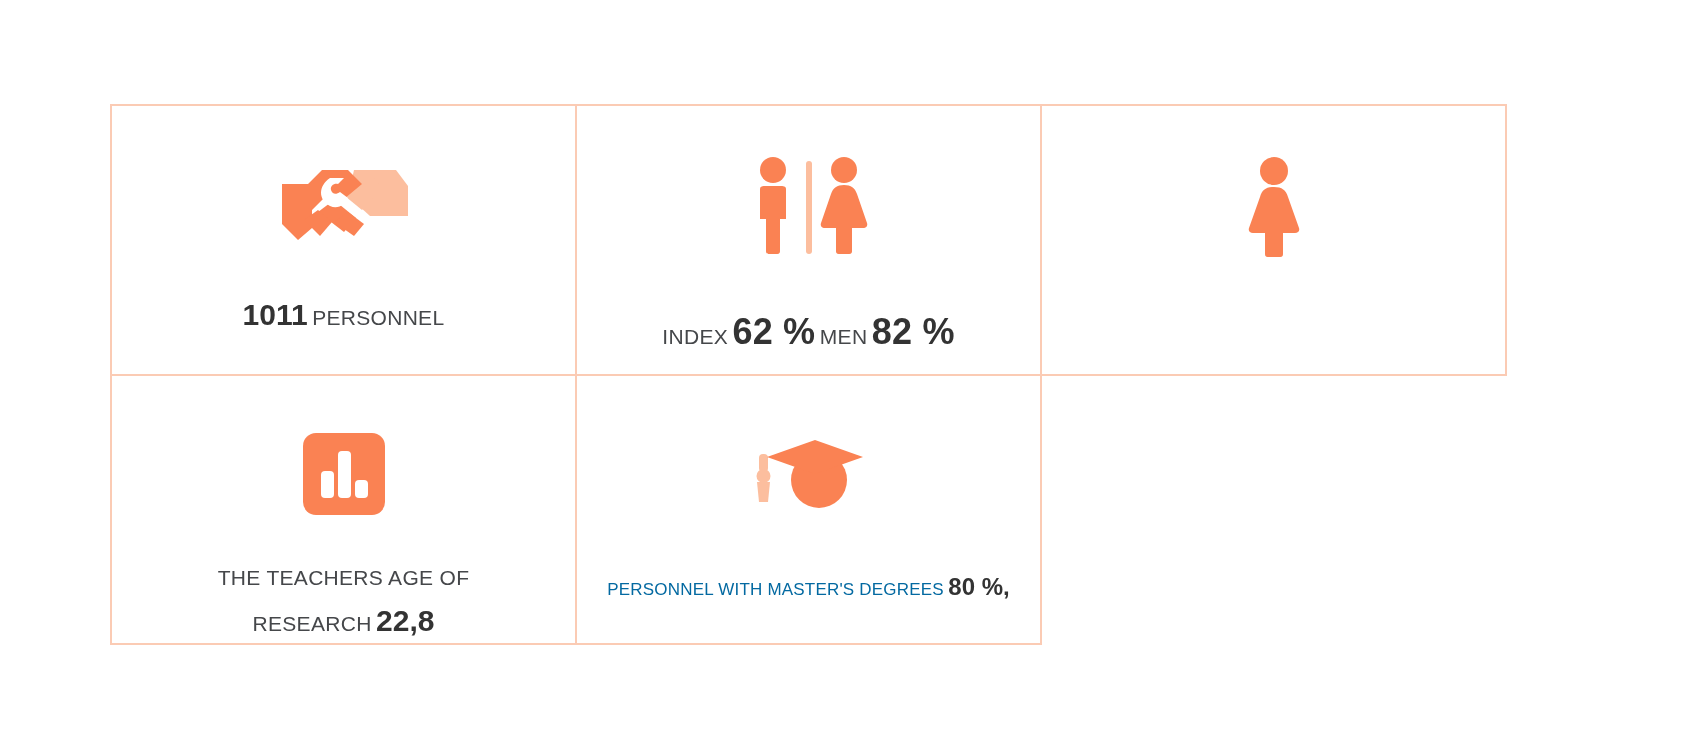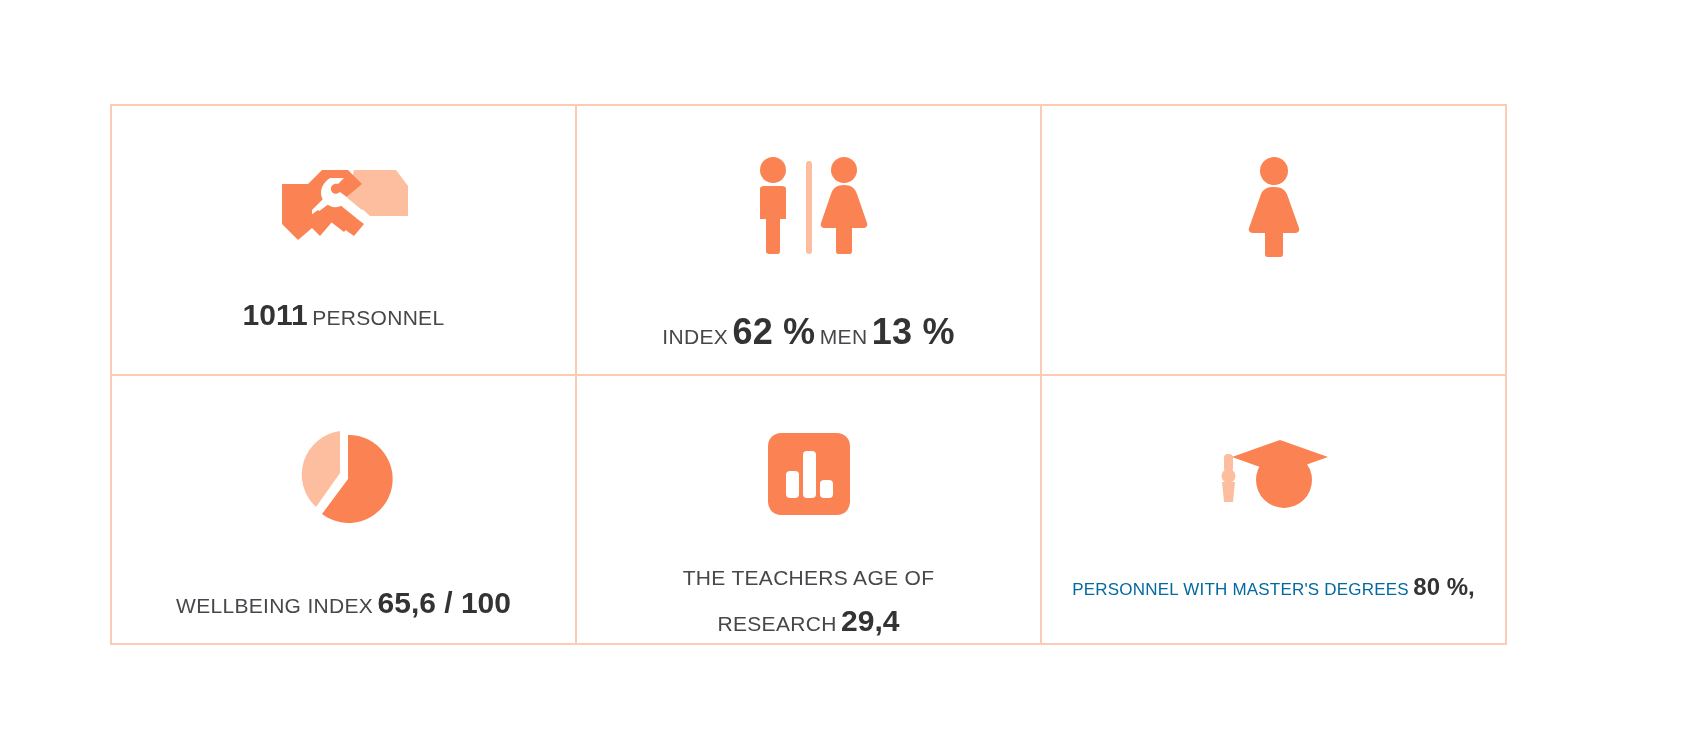--- a/index.html
+++ b/index.html
@@ -143,63 +143,50 @@
           <path d="M11 34 C11 31 14 31 17 31 L31 31 C34 31 37 31 37 34 L37 64 L31 64 L31 96 C31 99 29 99 27 99 L21 99 C19 99 17 99 17 96 L17 64 L11 64 Z" fill="#FA8253"></path>
 
           <rect x="57" y="6" width="6" height="93" rx="3" fill="#FCBE9E"></rect>
 
           <circle cx="95" cy="15" r="13" fill="#FA8253"></circle>
           <path d="M95 30 C88 30 84 33 82 39 L72 68 C71 71 73 73 76 73 L114 73 C117 73 119 71 118 68 L108 39 C106 33 102 30 95 30 Z" fill="#FA8253"></path>
           <path d="M87 73 L103 73 L103 96 C103 99 101 99 99 99 L91 99 C89 99 87 99 87 96 Z" fill="#FA8253"></path>
         </svg>
       </div>
       <div class="caption cap-r1-low">
-        <span class="lbl">INDEX</span> <span class="val">62 %</span> <span class="lbl">MEN</span> <span class="val">13 %</span>
+        <span class="lbl">INDEX</span> <span class="val">62 %</span> <span class="lbl">MEN</span> <span class="val">82 %</span>
       </div>
     </div>
 
     <div class="stat-card">
       <div class="icon-wrap">
         <svg width="66" height="102" viewBox="0 0 66 102" aria-hidden="true">
           <circle cx="33" cy="15" r="14" fill="#FA8253"></circle>
           <path d="M33 31 C25 31 21 34 19 41 L8 72 C7 75 9 77 12 77 L54 77 C57 77 59 75 58 72 L47 41 C45 34 41 31 33 31 Z" fill="#FA8253"></path>
           <path d="M24 77 L42 77 L42 98 C42 101 40 101 38 101 L28 101 C26 101 24 101 24 98 Z" fill="#FA8253"></path>
         </svg>
       </div>
     </div>
 
-    <div class="stat-card">
-      <div class="icon-wrap">
-        <svg width="104" height="104" viewBox="0 0 104 104" aria-hidden="true">
-
-          <path d="M56 10 A44 44 0 1 1 30 89 L56 54 Z" fill="#FA8253"></path>
-
-          <path d="M48 6 L48 48 L24 82 A44 44 0 0 1 48 6 Z" fill="#FCBE9E"></path>
-        </svg>
-      </div>
-      <div class="caption cap-r2">
-        <span class="lbl">WELLBEING INDEX</span> <span class="val-lead">65,6 / 100</span>
-      </div>
-    </div>
 
     <div class="stat-card">
       <div class="icon-wrap">
         <svg width="82" height="82" viewBox="0 0 82 82" aria-hidden="true">
           <rect x="0" y="0" width="82" height="82" rx="13" fill="#FA8253"></rect>
           <rect x="18" y="38" width="13" height="27" rx="4" fill="#ffffff"></rect>
           <rect x="35" y="18" width="13" height="47" rx="4" fill="#ffffff"></rect>
           <rect x="52" y="47" width="13" height="18" rx="4" fill="#ffffff"></rect>
         </svg>
       </div>
       <div class="caption cap-r2-two">
         <div class="cap-line">
           <span class="lbl">THE TEACHERS AGE OF</span>
         </div>
         <div class="cap-line">
-          <span class="lbl">RESEARCH</span> <span class="val-lead">29,4</span>
+          <span class="lbl">RESEARCH</span> <span class="val-lead">22,8</span>
         </div>
       </div>
     </div>
 
     <div class="stat-card">
       <div class="icon-wrap">
         <svg width="112" height="82" viewBox="0 0 112 82" aria-hidden="true">
 
           <rect x="6" y="18" width="9" height="18" rx="4" fill="#FCBE9E"></rect>
           <circle cx="10.5" cy="40" r="7" fill="#FCBE9E"></circle>

